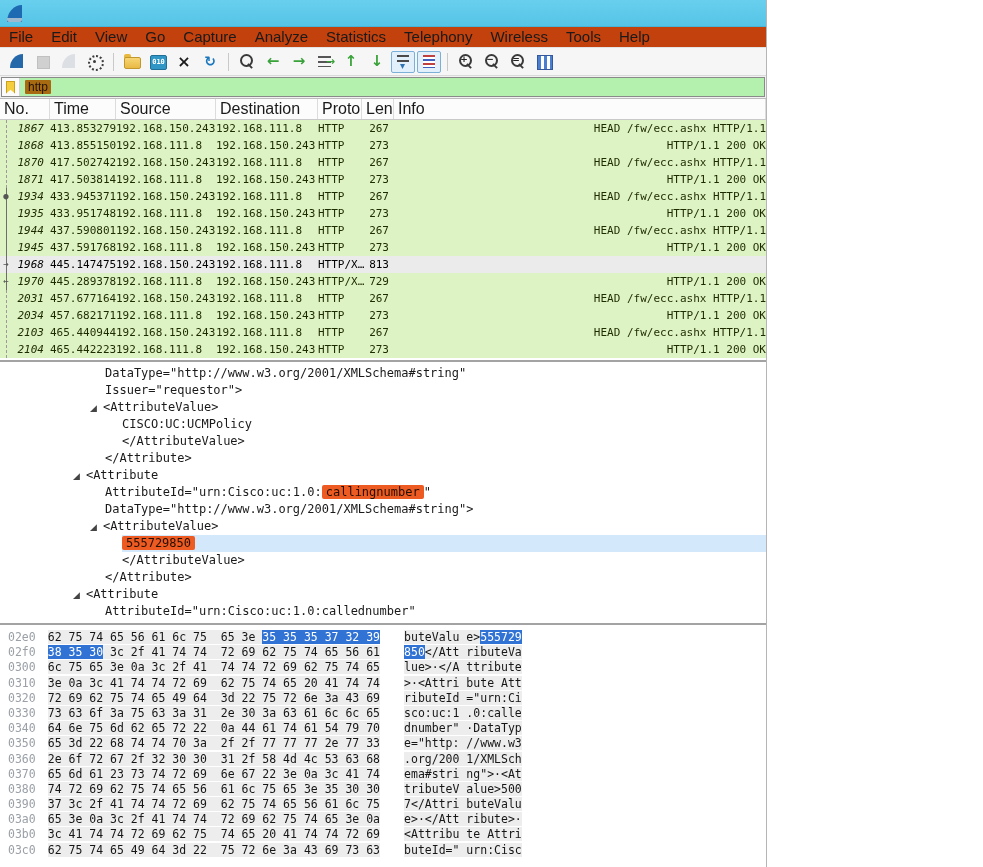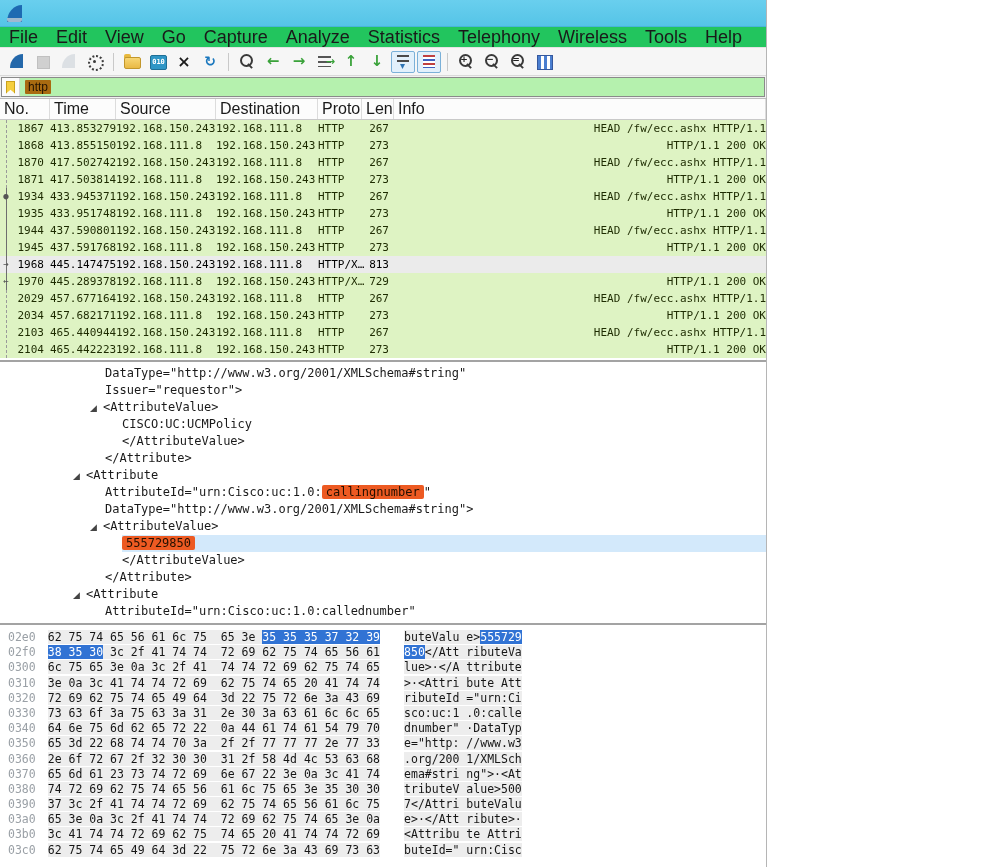--- a/index.html
+++ b/index.html
@@ -10,22 +10,22 @@
 
   
   .titlebar { height: 27px; background: linear-gradient(#69cfee,#55c4e7);
               border-bottom: 1px solid #49b4d8; display: flex; align-items: center; padding-left: 7px; }
   .fin { display:inline-block; width: 15px; height: 17px; background: #1d6ab2;
          border-radius: 100% 0 0 0 / 100% 0 0 0; position: relative; }
   .fin::after { content:""; position:absolute; left:0; bottom:0; width:15px; height:4px;
                 background:#9fb9cf; border-radius:0 0 2px 2px; }
 
   
-  .menubar { height: 21px; background: #22c55e; display: flex; 
-             font-size: 18px; color: #1a1a1a; border-bottom: 1px solid #e3e3e3; }
+  .menubar { height: 21px; background: #c2410c; display: flex; 
+             font-size: 15px; color: #1a1a1a; border-bottom: 1px solid #e3e3e3; }
   .menu-item { padding: 0 9px; line-height: 20px; cursor: default; }
 
   
   .toolbar { height: 28px; background: #f6f6f6; border-bottom: 1px solid #dadada;
              display: flex; align-items: center; padding-left: 4px; }
   .tbtn { width: 24px; height: 22px; display: flex; align-items: center; justify-content: center;
           margin: 0 1px; border: 1px solid transparent; }
   .tbtn.active { border: 1px solid #7ab0d8; background: #e2f0fb; border-radius: 2px; }
   .tbtn.disabled { opacity: .42; }
   .tsep { width: 1px; height: 18px; background: #c9c9c9; margin: 0 5px; }
@@ -88,21 +88,21 @@
   .plist-header { display: grid; grid-template-columns: 50px 66px 100px 102px 44px 32px auto;
                   height: 21px; font-size: 16px; color: #1a1a1a; background: #fcfcfc;
                   border-bottom: 1px solid #c9c9c9; }
   .plist-header > div { line-height: 20px; padding-left: 4px; border-right: 1px solid #dcdcdc;
                         overflow: hidden; white-space: nowrap; }
   .prows { position: relative; height: 238px; overflow: hidden; }
   .prow { display: grid; grid-template-columns: 12px 38px 66px 100px 102px 44px 32px auto;
           height: 17px; font: 11px/17px "DejaVu Sans Mono", monospace;
           color: #1d2b00; background: #def3c3; white-space: nowrap; }
   .prow.selected { background: #ebebeb; color: #000; }
-  .prow .c-no { text-align: right; padding-right: 6px; }
+  .prow .c-no { text-align: right; padding-right: 6px; font-style: italic; }
   .prow .c-len { text-align: right; padding-right: 5px; }
   .prow .c-info { padding-left: 5px; overflow: hidden; text-align: right; }
   .prow .c-gut { position: relative; font-size: 9px; line-height: 17px; text-align: center;
                  color: #555; overflow: visible; }
   .mark-dot { font-size: 6px; }
   .pline-dashed { position: absolute; left: 6px; top: 0; bottom: 0; border-left: 1px dashed #9a9a9a; }
   .pline-solid { position: absolute; left: 6px; top: 68px; height: 102px; border-left: 1px solid #6e6e6e; }
   .hl-orange { background: #ee5223; color: #2b0b00; padding: 0 2px; border-radius: 1px; }
 
   
@@ -328,21 +328,21 @@
           <div class="c-no">1970</div>
           <div class="c-time">445.289378</div>
           <div class="c-src">192.168.111.8</div>
           <div class="c-dst">192.168.150.243</div>
           <div class="c-proto">HTTP/X…</div>
           <div class="c-len">729</div>
           <div class="c-info"><span>HTTP/1.1 200 OK</span></div>
         </div>
         <div class="prow">
           <div class="c-gut"></div>
-          <div class="c-no">2029</div>
+          <div class="c-no">2031</div>
           <div class="c-time">457.677164</div>
           <div class="c-src">192.168.150.243</div>
           <div class="c-dst">192.168.111.8</div>
           <div class="c-proto">HTTP</div>
           <div class="c-len">267</div>
           <div class="c-info"><span>HEAD /fw/ecc.ashx HTTP/1.1</span></div>
         </div>
         <div class="prow">
           <div class="c-gut"></div>
           <div class="c-no">2034</div>

